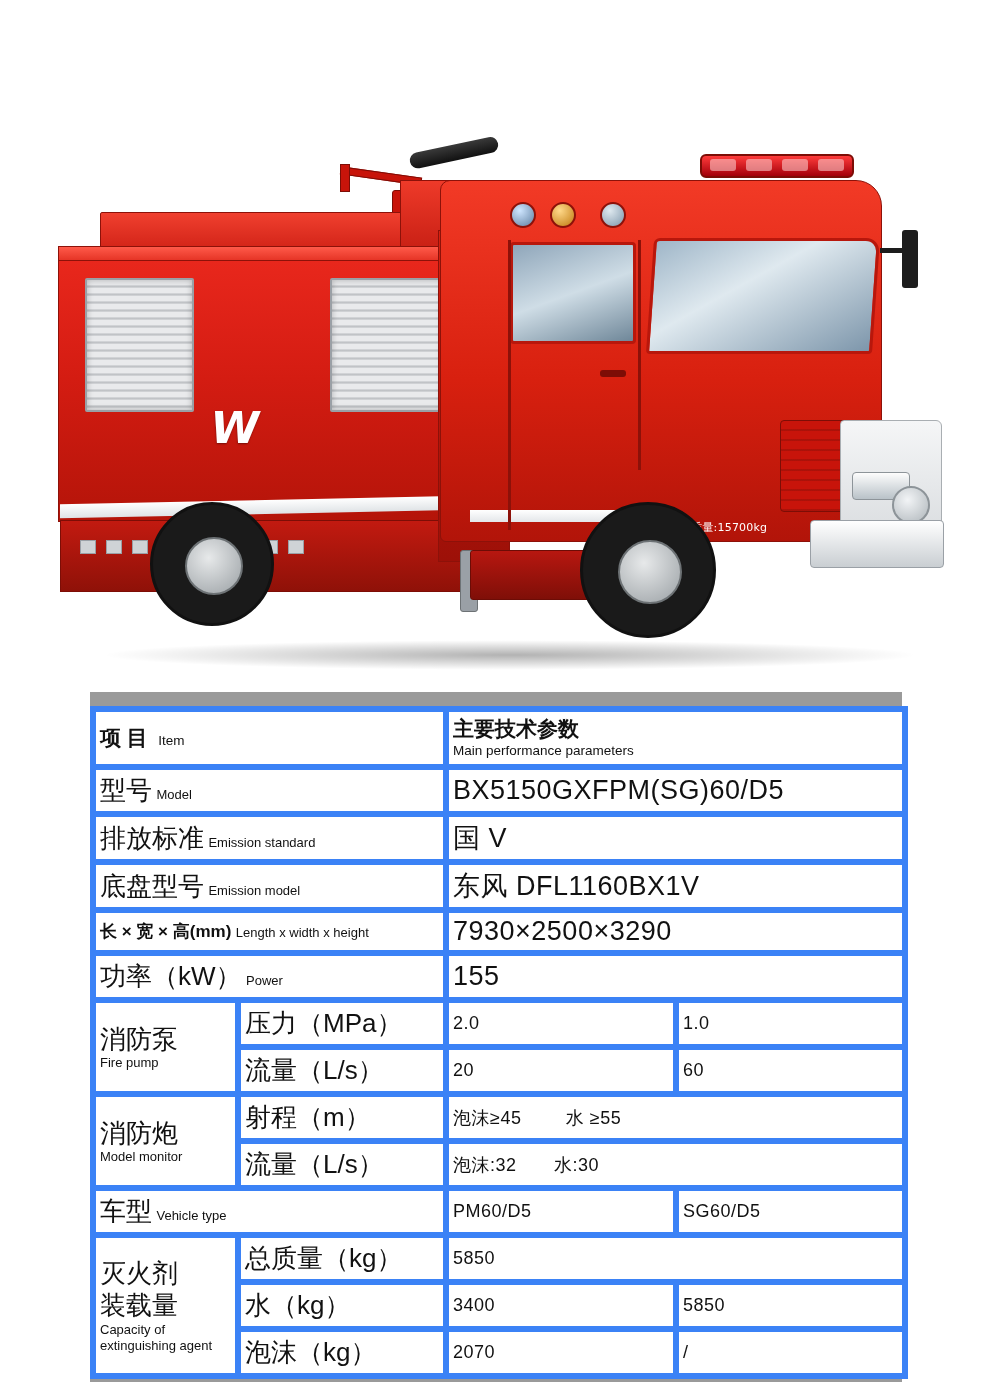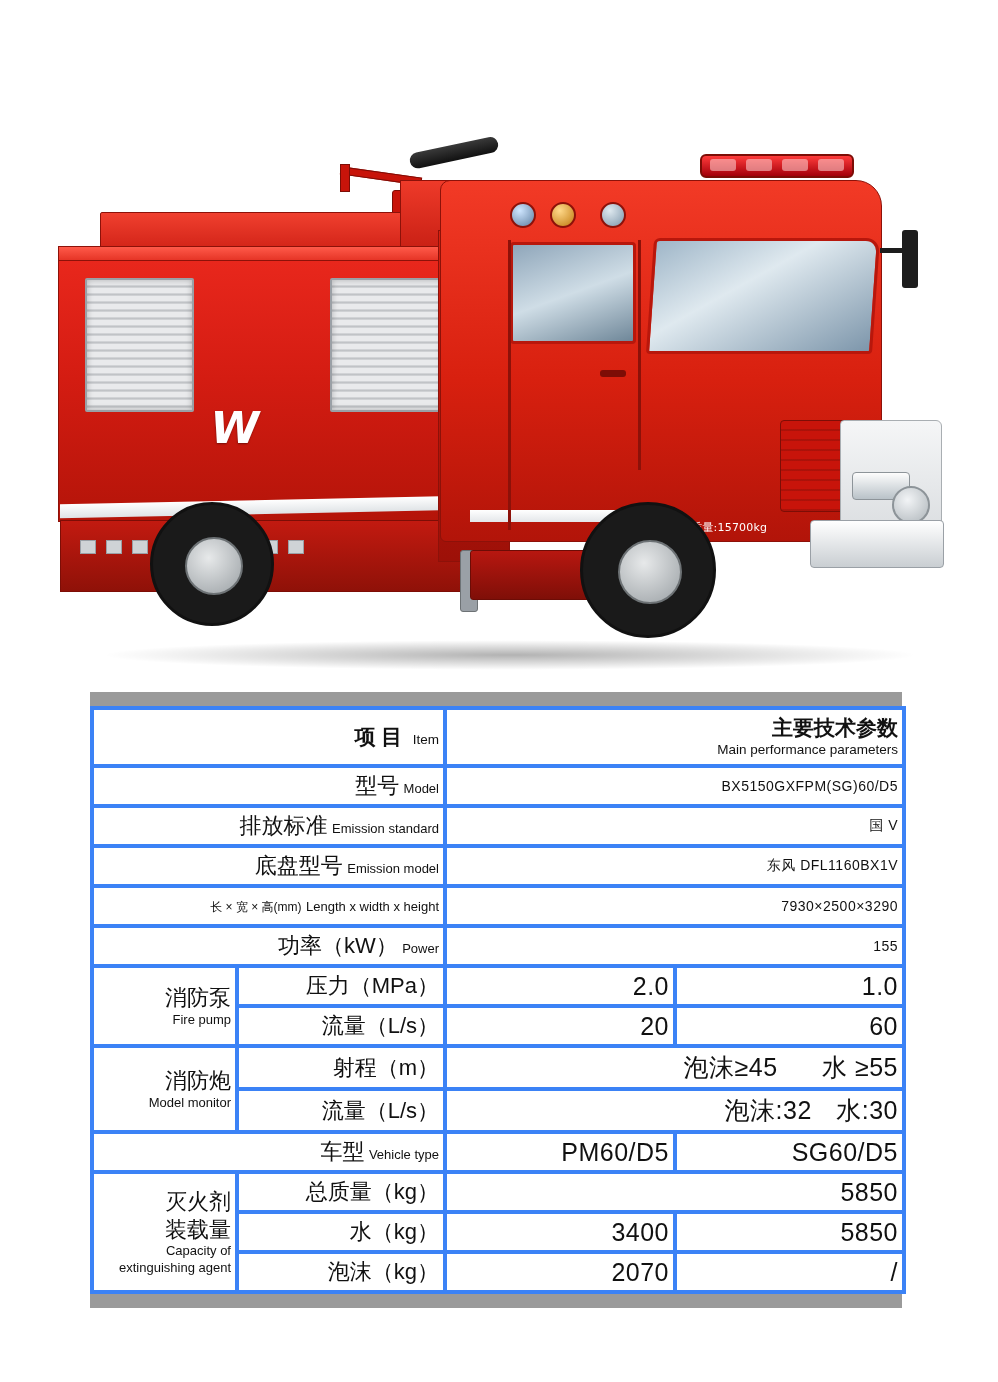--- a/index.html
+++ b/index.html
@@ -203,30 +203,30 @@
   }
   .fueltank{
     position:absolute;left:420px;top:430px;width:16px;height:60px;background:#9aa0a6;border:1px solid #6d7275;border-radius:3px;
   }
 
   
   .table-zone{position:absolute;left:90px;top:692px;width:812px;}
   .bar{height:14px;background:#9a9a9a;}
   table{border-collapse:collapse;width:812px;table-layout:fixed;}
   td{
-    border:4px solid #3b82f6;
-    text-align:right;vertical-align:middle;
+    border:6px solid #3b82f6;
+    text-align:left;vertical-align:middle;
     padding:3px 4px;
     font-family:"Liberation Sans","DejaVu Sans",sans-serif;
   }
-  .cn{font-size:22px;}
-  .cn-sm{font-size:12px;}
+  .cn{font-size:26px;}
+  .cn-sm{font-size:17px;font-weight:bold;}
   .en{font-size:13px;}
-  .val{font-size:25px;letter-spacing:.5px;}
-  .val-lg{font-size:14px;letter-spacing:.5px;}
+  .val{font-size:18px;letter-spacing:.5px;}
+  .val-lg{font-size:27px;letter-spacing:.5px;}
   .hdr-cn{font-size:21px;font-weight:600;}
   .hdr-en{font-size:13.5px;}
   .nowrap{white-space:nowrap;}
   .row-h{height:40px;}
   .cell-stack{line-height:1.25;}
   .lbl-inline span+span{margin-left:6px;}
 </style>
 </head>
 <body>
 
@@ -404,21 +404,21 @@
         <td colspan="2">
           <span class="val">泡沫≥45</span>
           <span class="val" style="margin-left:40px">水 ≥55</span>
         </td>
       </tr>
 
       <tr class="row-h">
         <td class="cn">流量（L/s）</td>
         <td colspan="2">
           <span class="val">泡沫:32</span>
-          <span class="val" style="margin-left:20px">水:30</span>
+          <span class="val" style="margin-left:33px">水:30</span>
         </td>
       </tr>
 
       <tr class="row-h">
         <td colspan="2">
           <span class="cn">车型</span>
           <span class="en">Vehicle type</span>
         </td>
         <td class="val">PM60/D5</td>
         <td class="val">SG60/D5</td>

